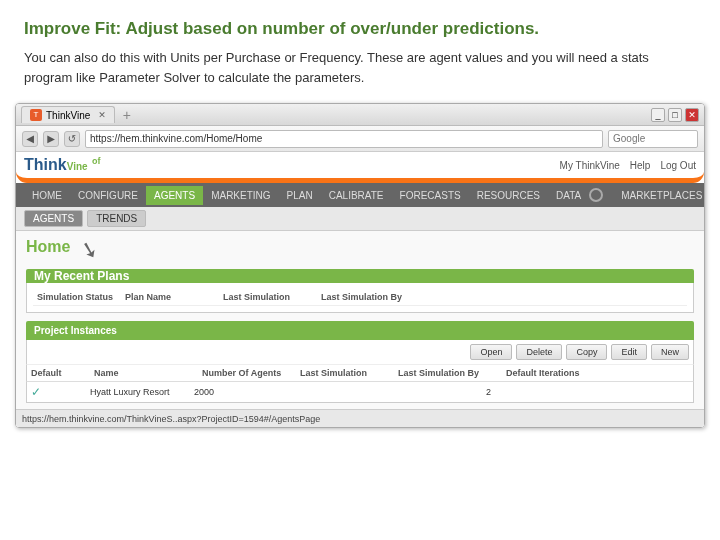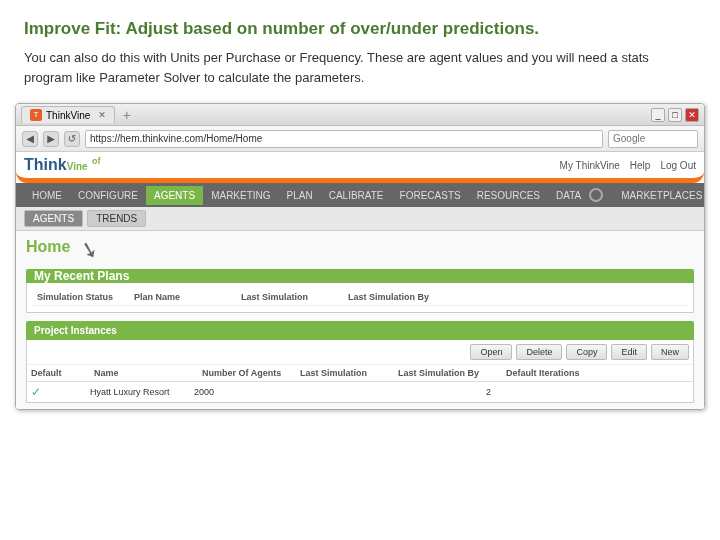--- a/index.html
+++ b/index.html
@@ -287,21 +287,21 @@
     .section-body {
       background: white;
       border: 1px solid #ccc;
       border-top: none;
       padding: 6px;
       margin-bottom: 8px;
     }
 
     .table-header-row {
       display: flex;
-      gap: 17px;
+      gap: 8px;
       font-size: 9px;
       color: #555;
       font-weight: bold;
       padding: 3px 4px;
       border-bottom: 1px solid #eee;
     }
 
     .col-sim-status { width: 80px; }
     .col-plan-name { width: 90px; }
     .col-last-sim { width: 90px; }
@@ -489,14 +489,17 @@
       <div class="project-data-row">
         <span class="col-default check-icon">✓</span>
         <span class="col-name">Hyatt Luxury Resort</span>
         <span class="col-num-agents">2000</span>
         <span class="col-last-sim2"></span>
         <span class="col-last-sim-by2"></span>
         <span class="col-default-iter">2</span>
       </div>
     </div>
 
+    <div class="status-bar">
+      <span>https://hem.thinkvine.com/ThinkVineS..aspx?ProjectID=1594#/AgentsPage</span>
+    </div>
   </div>
 </div>
 
 </body></html>

